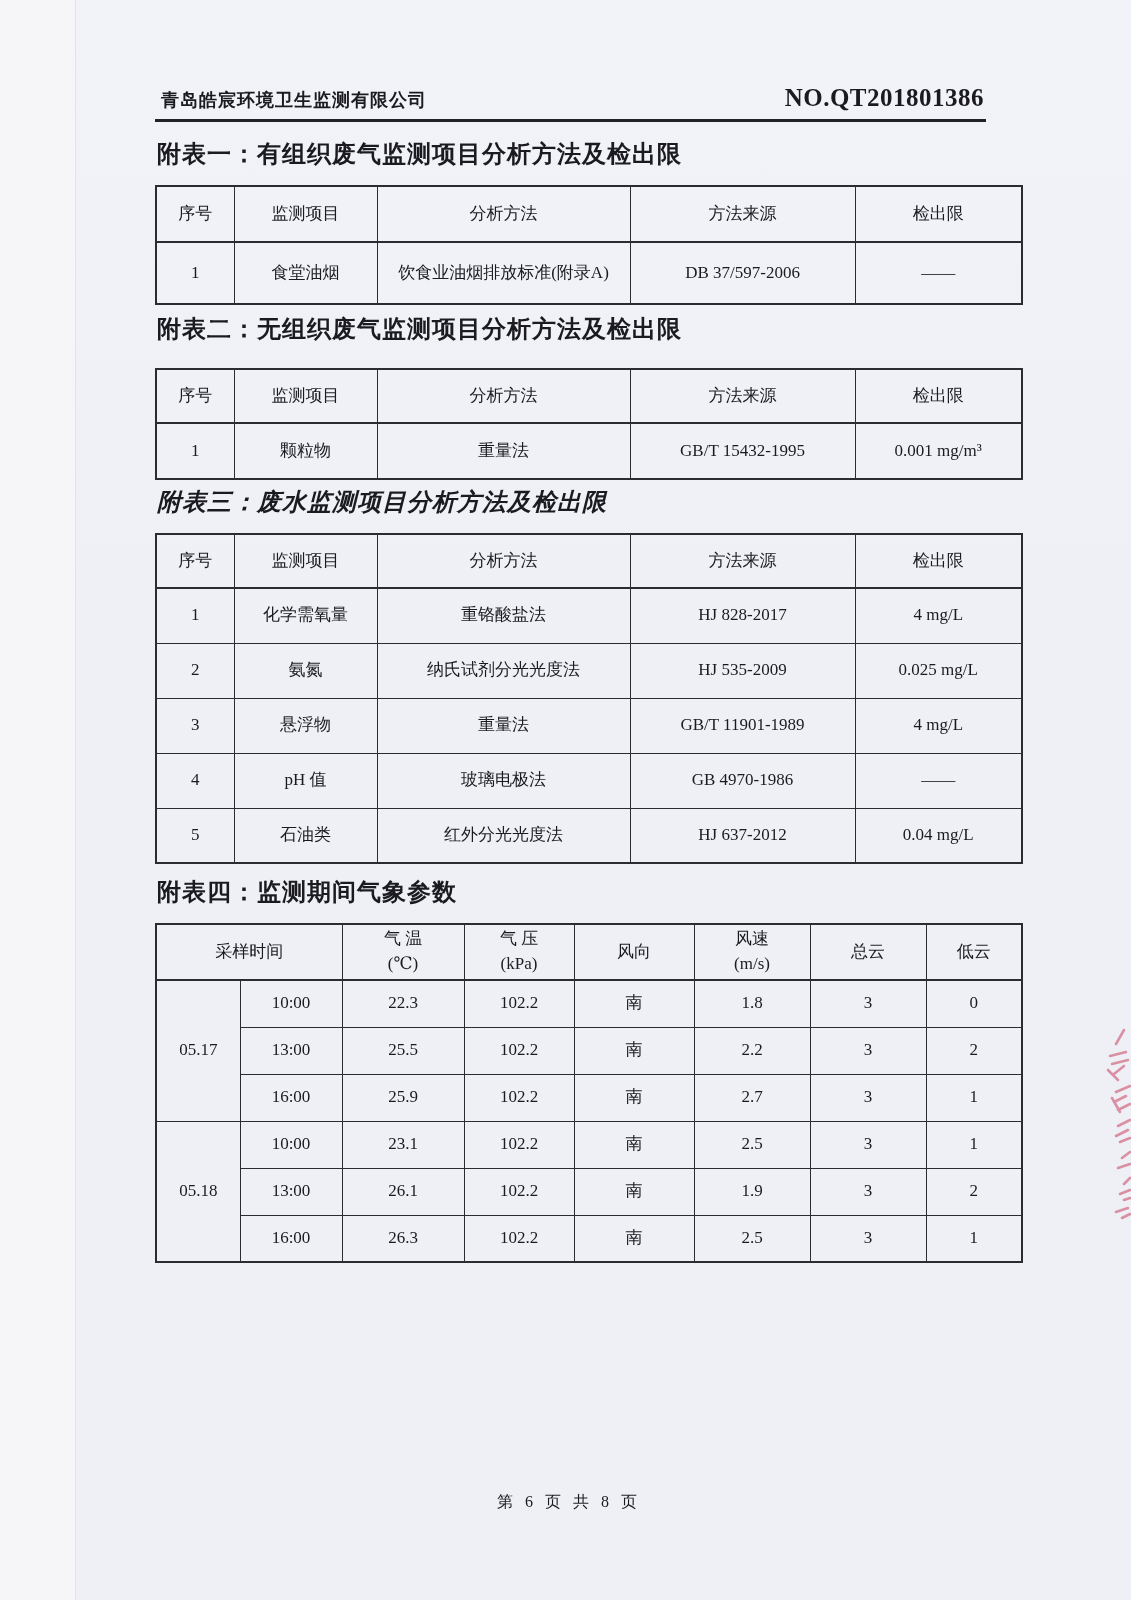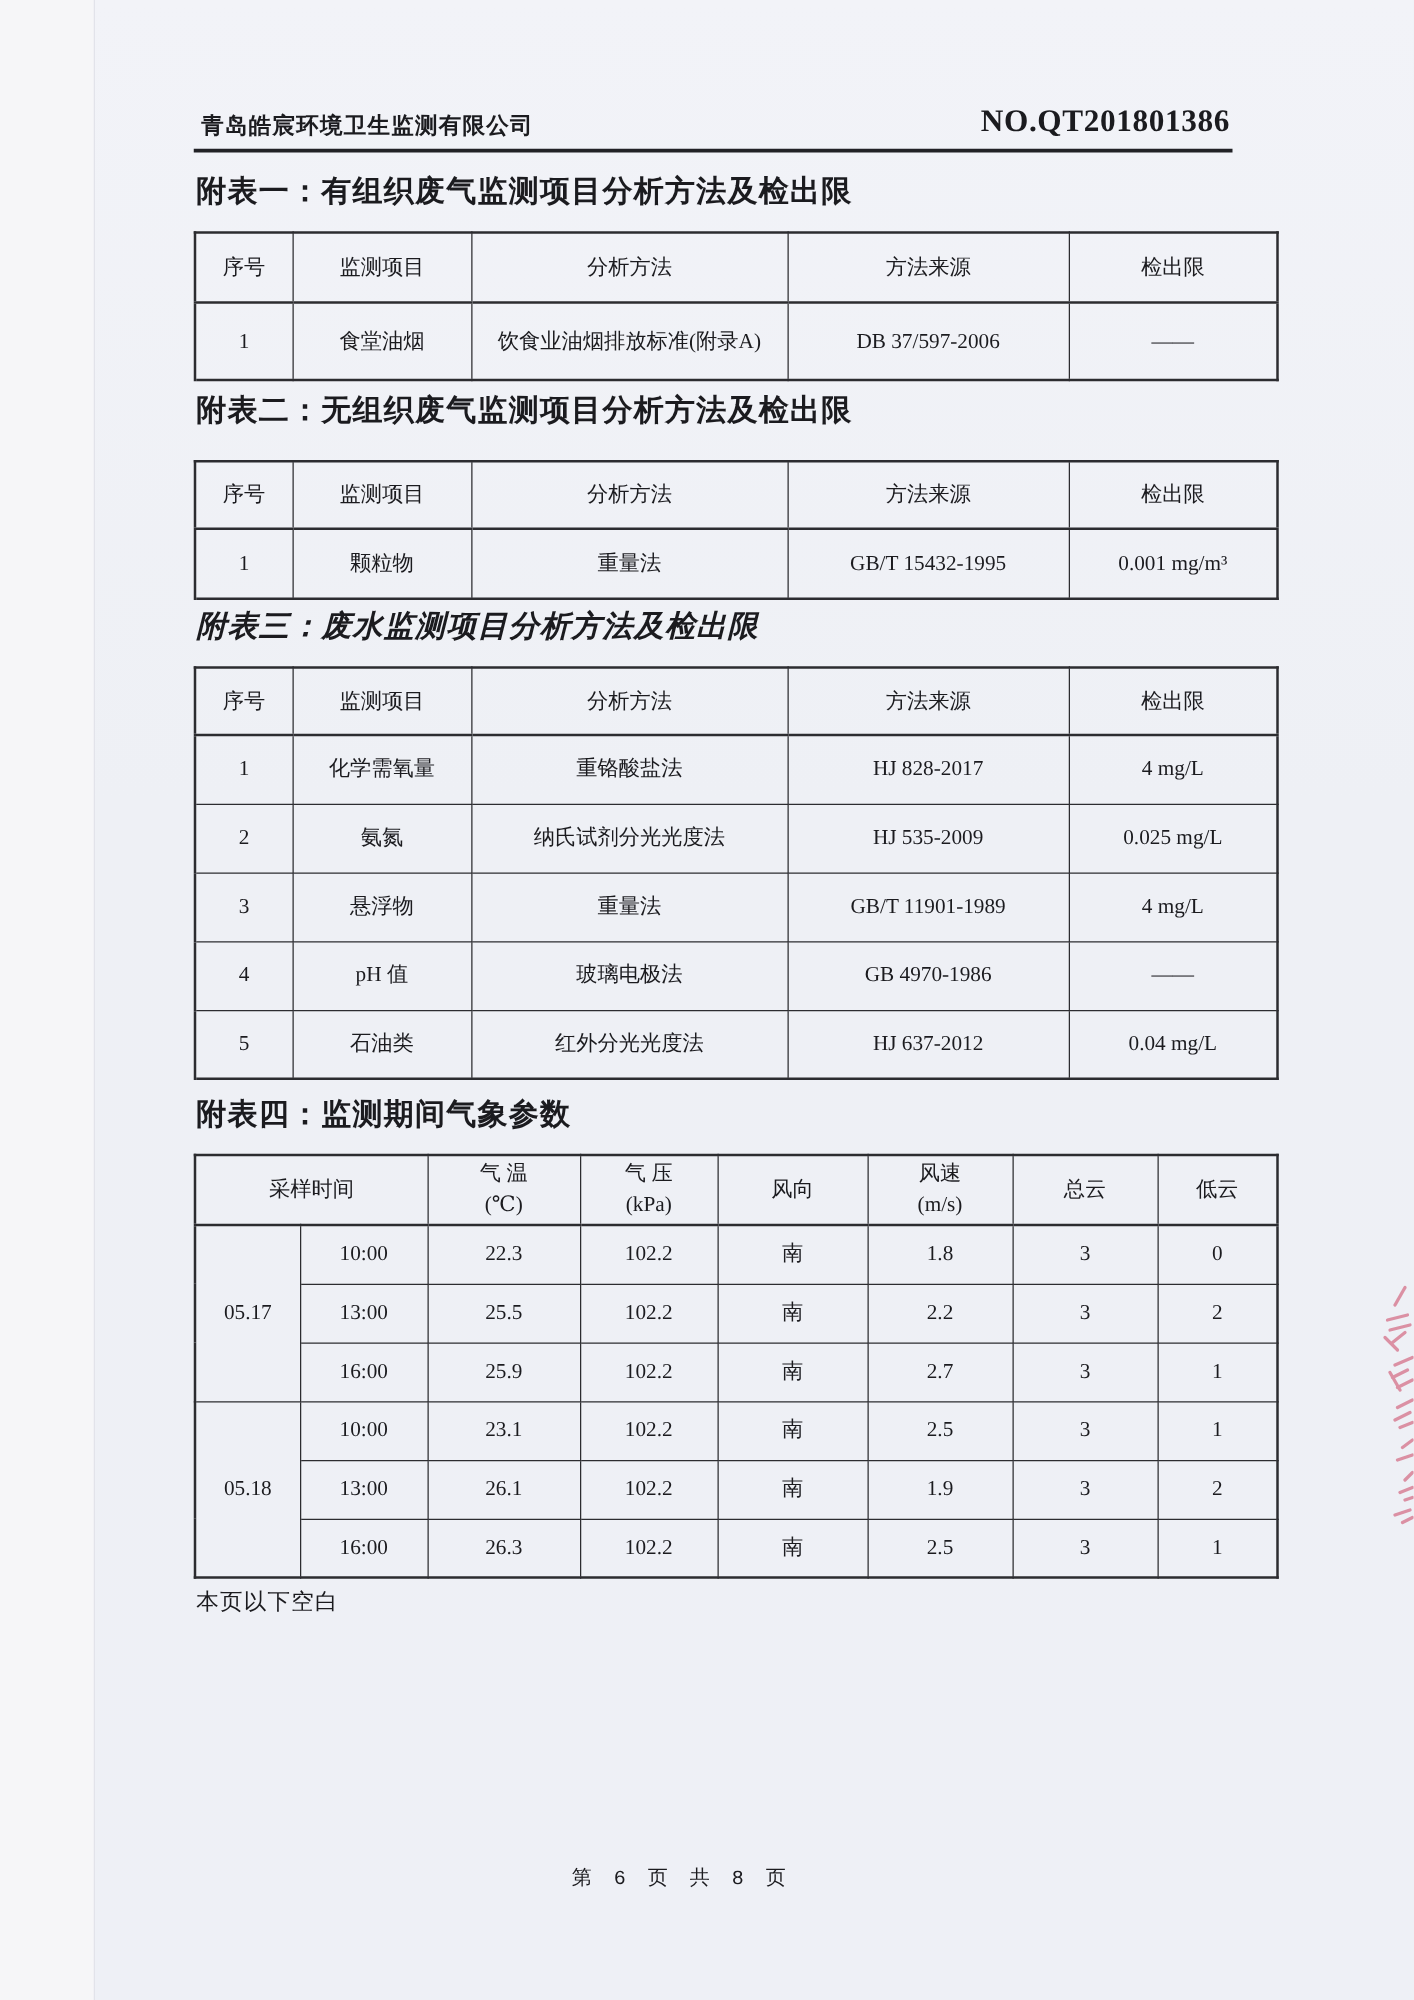--- a/index.html
+++ b/index.html
@@ -54,22 +54,22 @@
     font-weight:normal; padding:2px 5px;
     line-height:1.45;
   }
   table { border:2px solid #2c2c30; }
   .mtable td:first-child { border-left:2px solid #2c2c30; }
   .hrow th { border-bottom-width:2px; }
   .note-below {
     font-size:18px; letter-spacing:1px; margin:6px 0 0 2px;
   }
   .doc-footer {
-    position:absolute; left:112px; top:1492px; width:866px;
-    text-align:center; font-size:16px; letter-spacing:4px;font-family:Liberation Mono, monospace;
+    position:absolute; left:136px; top:1492px; width:866px;
+    text-align:center; font-size:16px; letter-spacing:4px;
   }
   .stamp {
     position:absolute; left:1066px; top:1022px; width:65px; height:200px;
     pointer-events:none;
   }
 </style>
 </head>
 <body>
 
 <div class="page">
@@ -274,21 +274,20 @@
         <td>26.3</td>
         <td>102.2</td>
         <td>南</td>
         <td>2.5</td>
         <td>3</td>
         <td>1</td>
       </tr>
     </tbody>
       </table>
 
-    <div class="note-below">本页以下空白</div>
   </div>
 
   <div class="doc-footer">第 6 页 共 8 页</div>
 
   <svg class="stamp" viewBox="0 0 65 200">
     <g stroke="#cf5672" stroke-width="2.6" fill="none" opacity="0.62" stroke-linecap="round">
       <path d="M58 8 L50 22"></path>
       <path d="M44 34 L60 30 M46 42 L62 38 M48 52 L58 44 M42 48 L52 58"></path>
       <path d="M50 70 L64 64 M48 80 L60 74 M52 88 L64 82 M46 76 L54 90"></path>
       <path d="M52 104 L64 98 M50 114 L62 108 M54 120 L64 116"></path>

